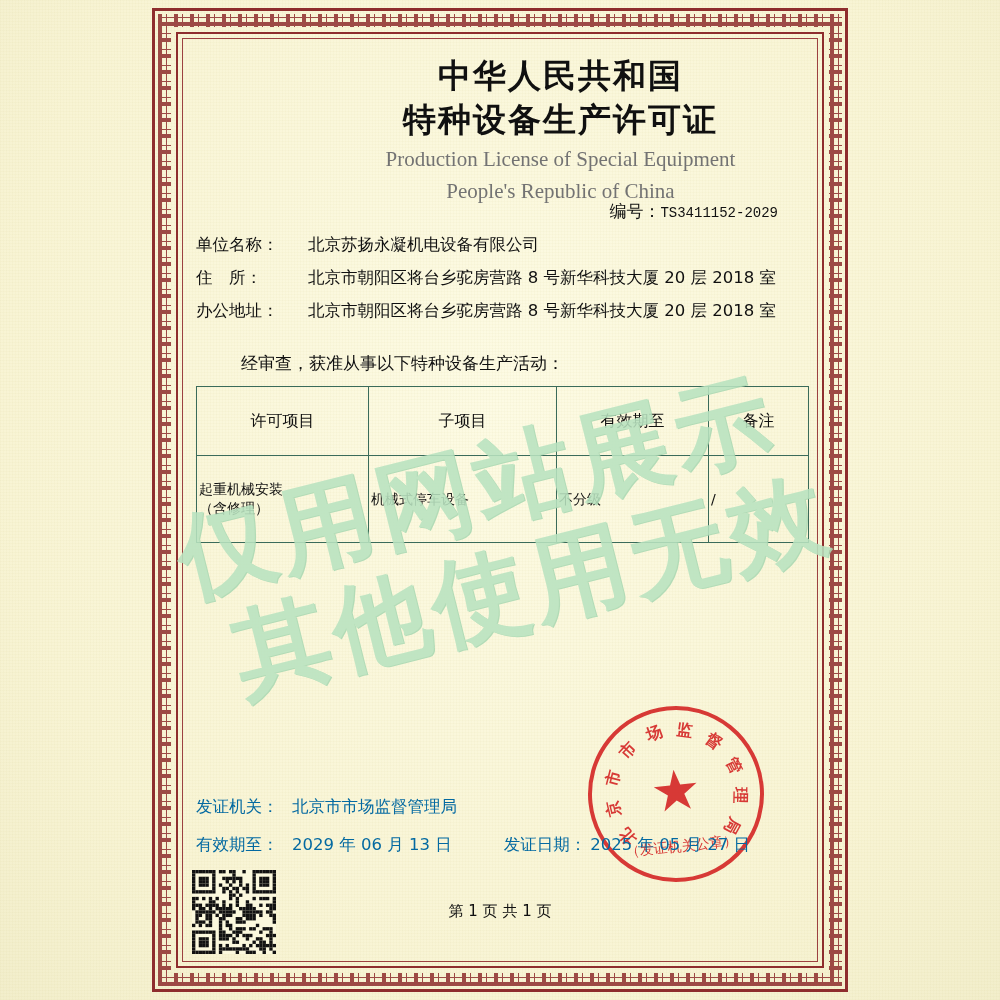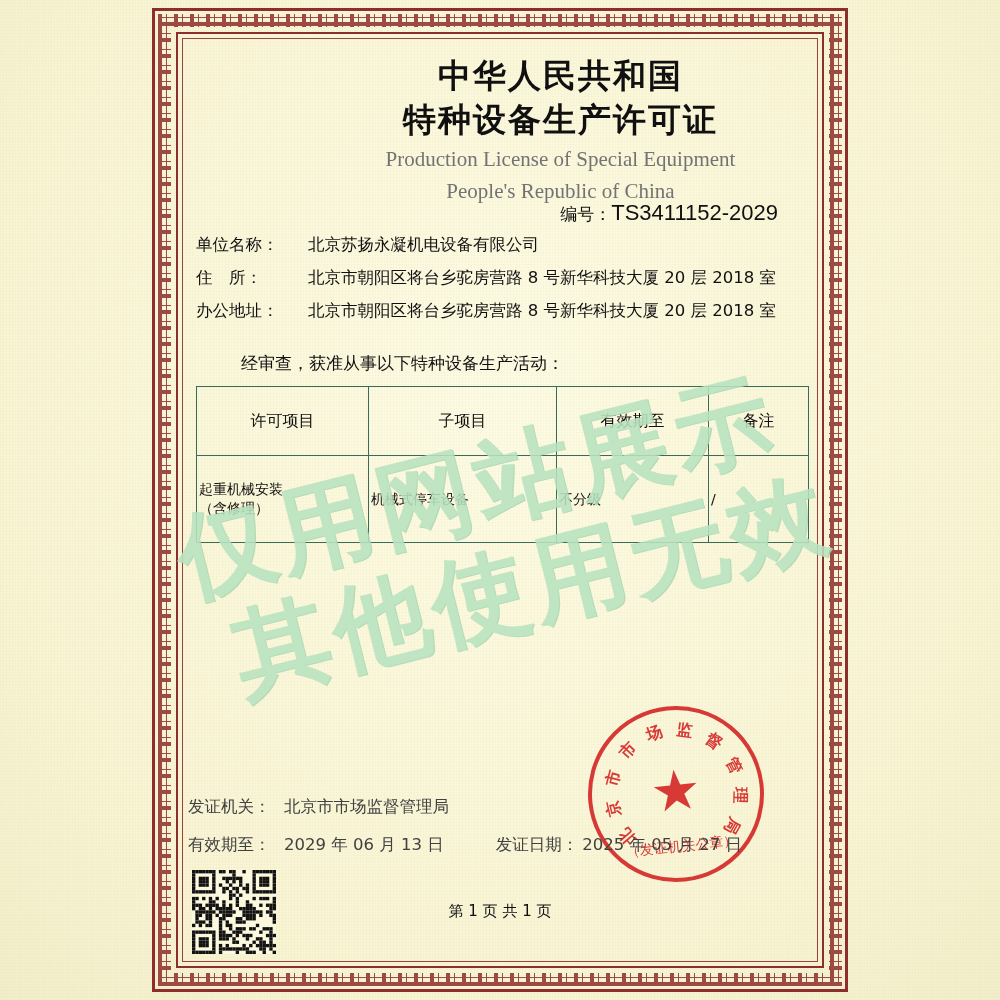--- a/index.html
+++ b/index.html
@@ -104,21 +104,21 @@
     position: absolute;
     left: 182px; top: 200px;
     width: 636px;
     text-align: right;
     padding-right: 40px;
     box-sizing: border-box;
     font-size: 18px;
     color: #101010;
   }
   .serial-label { font-family: "DejaVu Sans", "Liberation Sans", sans-serif; font-size: 17px; }
-  .serial-value { font-family: Liberation Sans, sans-serif; font-size: 22px; }
+  .serial-value { font-family: Liberation Mono, monospace; font-size: 14px; }
 
   
   .fields {
     position: absolute;
     left: 196px; top: 232px;
     width: 612px;
   }
   .field-row {
     display: flex;
     align-items: flex-start;
@@ -244,25 +244,25 @@
     width: 168px;
     text-align: center;
     font-family: "DejaVu Sans", "Liberation Sans", sans-serif;
     font-size: 14px;
     color: #d32020;
   }
 
   
   .footer-fields {
     position: absolute;
-    left: 188px; top: 796px;
+    left: 196px; top: 796px;
     width: 612px;
     font-family: "DejaVu Sans", "Liberation Sans", sans-serif;
     font-size: 16.5px;
-    color: #404040;
+    color: #0369a1;
   }
   .footer-row {
     display: flex;
     align-items: baseline;
     margin-bottom: 16px;
   }
   .footer-label { width: 96px; flex: 0 0 96px; white-space: pre; }
   .footer-value { flex: 0 0 auto; }
   .footer-label2 { margin-left: 52px; white-space: pre; }
   .footer-value2 { margin-left: 4px; }

